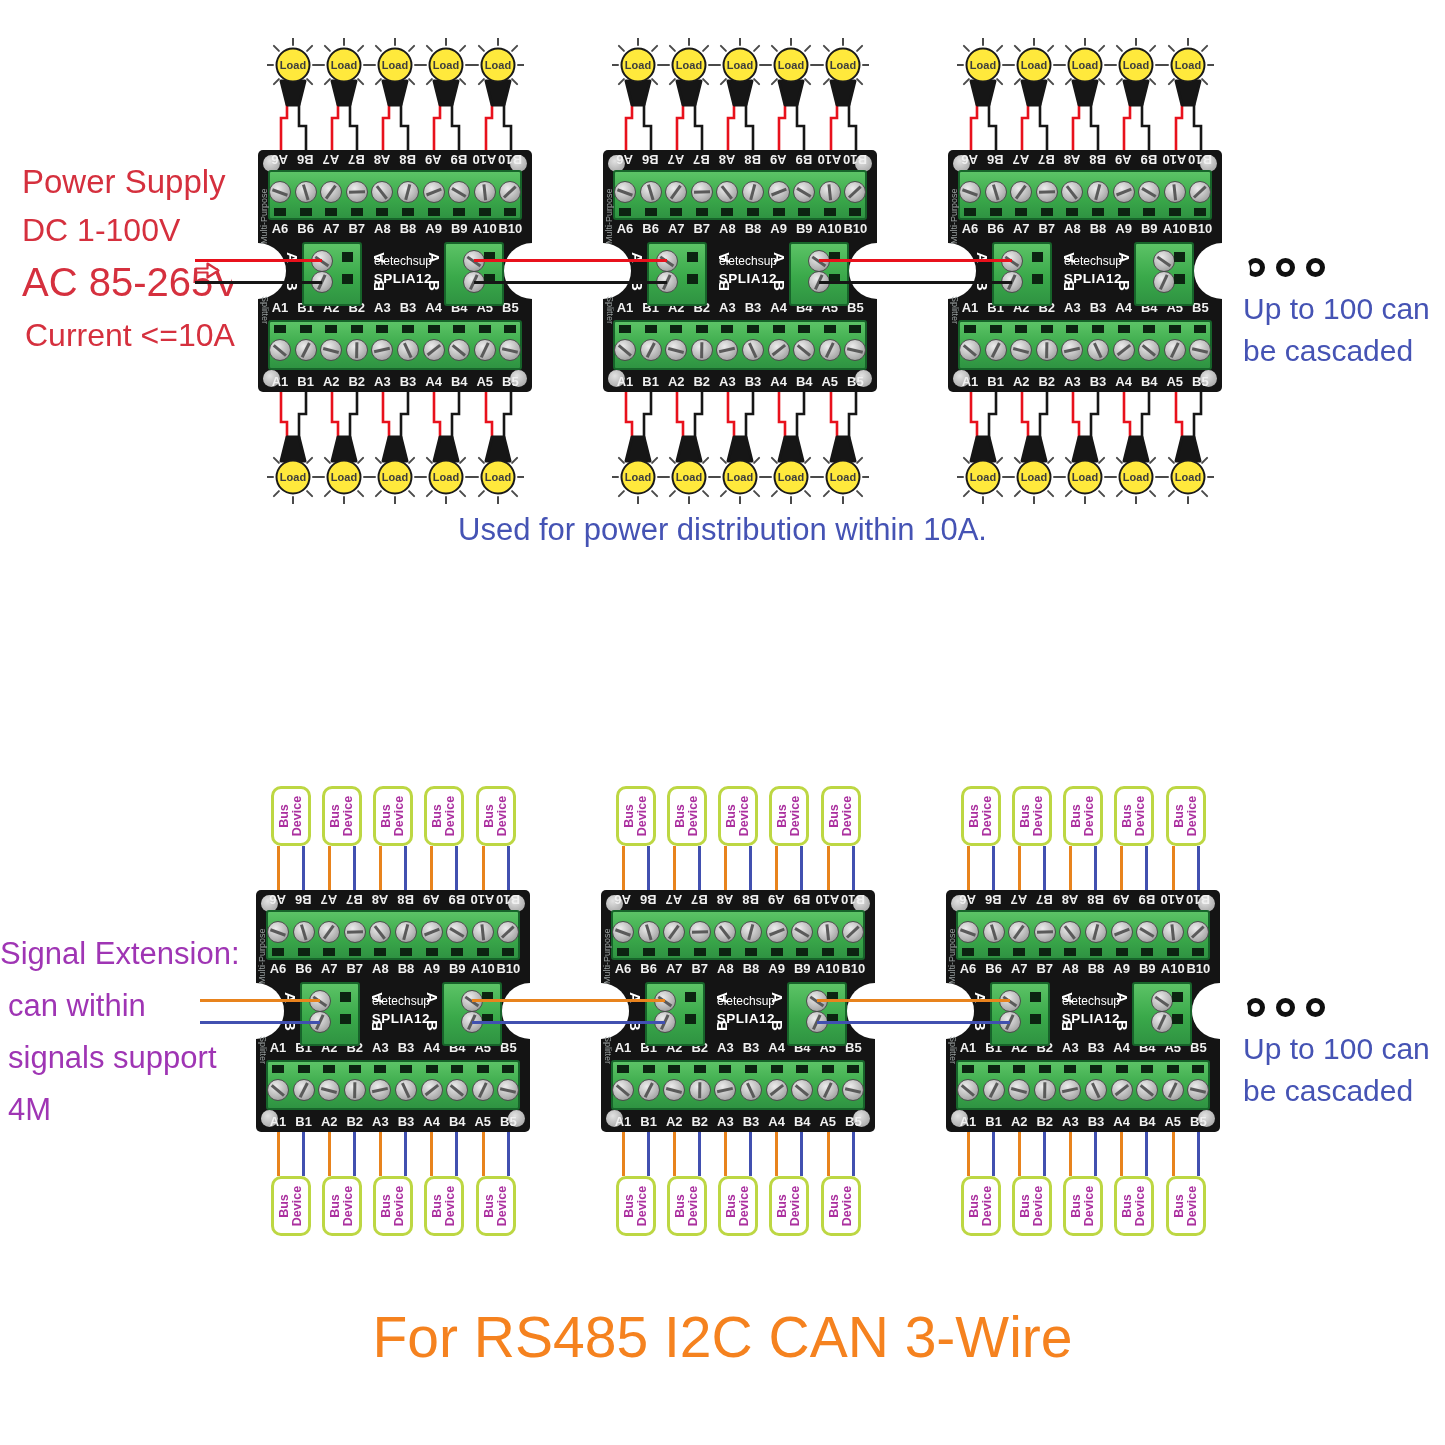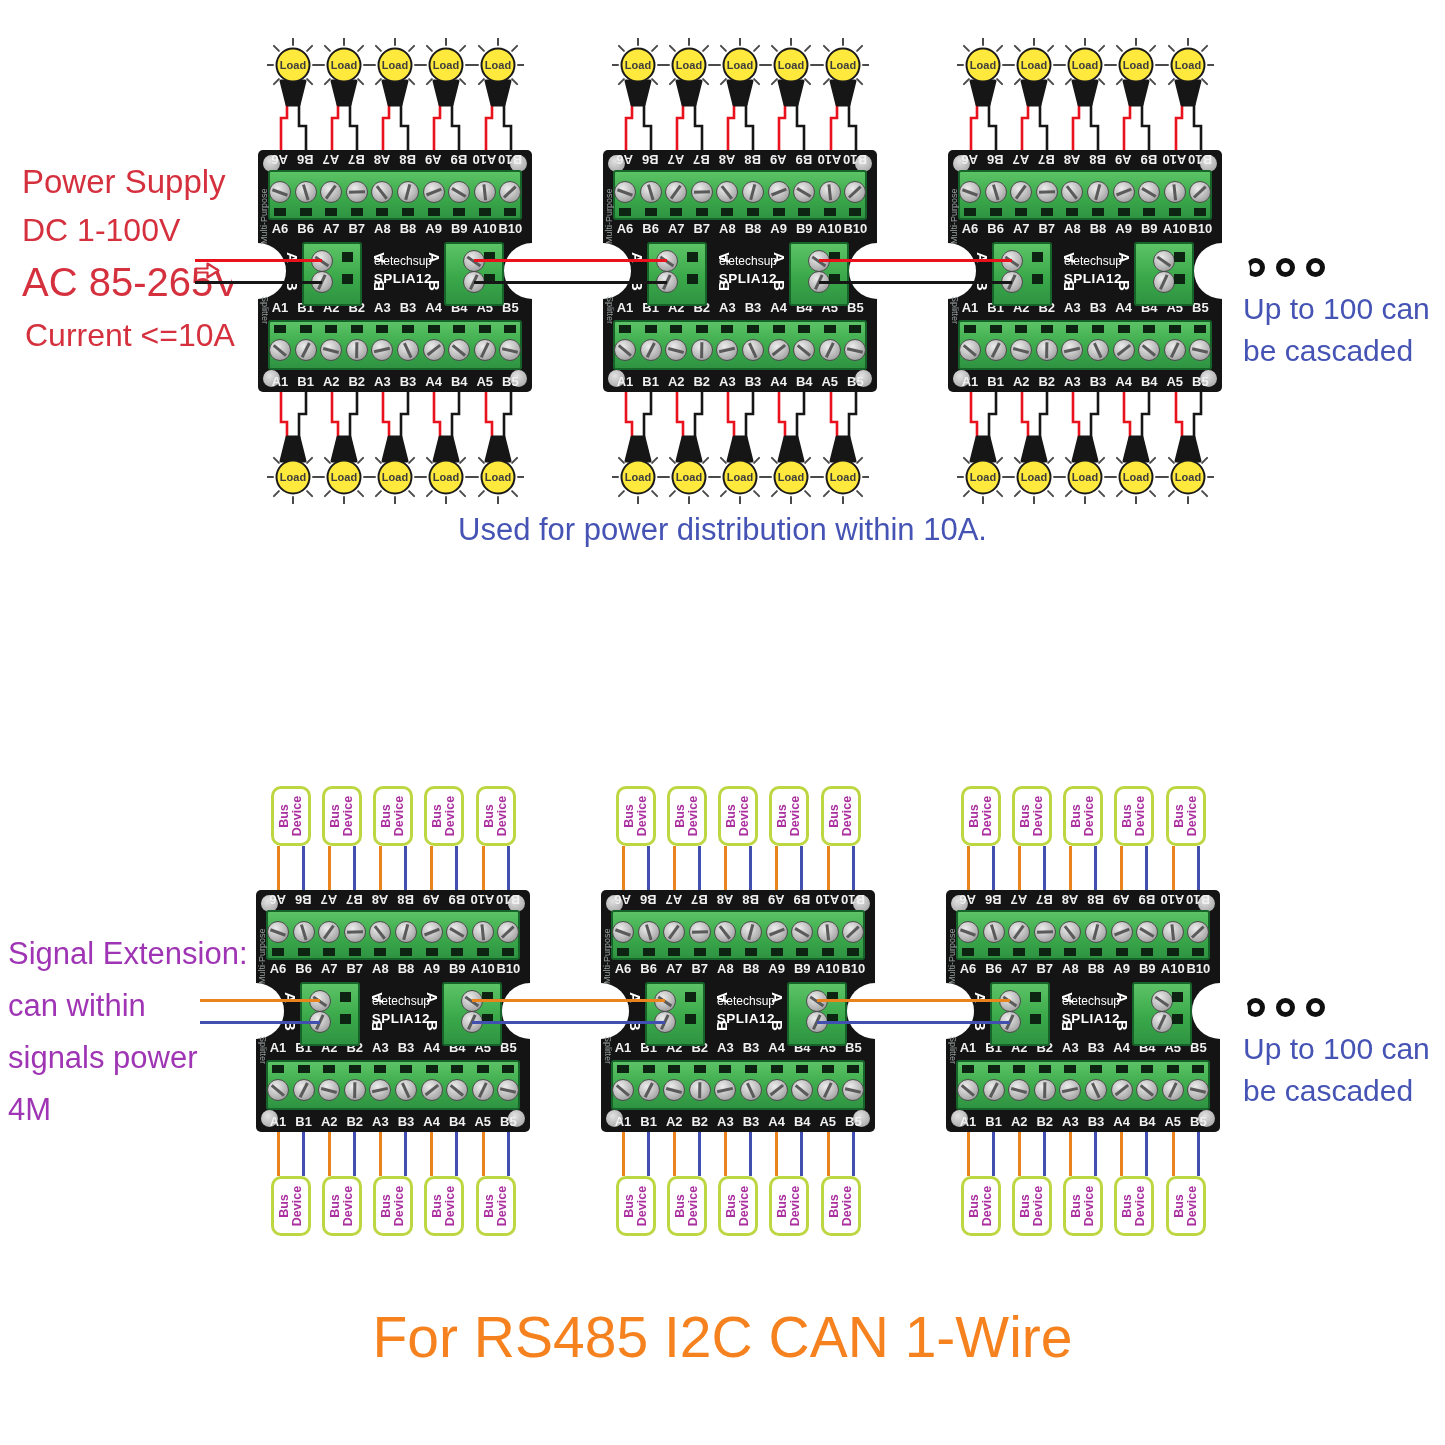--- a/index.html
+++ b/index.html
@@ -32,34 +32,34 @@
   <div class="dots" style="left:1246px;top:258px">
     <span class="dot"></span>
     <span class="dot"></span>
     <span class="dot"></span>
   </div>
   <div class="t blue" style="left:1243px;top:292px;font-size:30px">Up to 100 can</div>
   <div class="t blue" style="left:1243px;top:334px;font-size:30px">be cascaded</div>
 
   <div class="t blue center" style="top:512px;font-size:31px">Used for power distribution within 10A.</div>
 
-  <div class="t purple" style="left:8px;top:936px;font-size:31px">Signal Extension:</div>
+  <div class="t purple" style="left:0;top:936px;font-size:31px">Signal Extension:</div>
   <div class="t purple" style="left:8px;top:988px;font-size:31px">can within</div>
-  <div class="t purple" style="left:8px;top:1040px;font-size:31px">signals power</div>
+  <div class="t purple" style="left:8px;top:1040px;font-size:31px">signals support</div>
   <div class="t purple" style="left:8px;top:1092px;font-size:31px">4M</div>
 
   <div class="dots" style="left:1246px;top:998px">
     <span class="dot"></span>
     <span class="dot"></span>
     <span class="dot"></span>
   </div>
   <div class="t blue" style="left:1243px;top:1032px;font-size:30px">Up to 100 can</div>
   <div class="t blue" style="left:1243px;top:1074px;font-size:30px">be cascaded</div>
 
-  <div class="t orange center" style="top:1305px;font-size:57px">For RS485 I2C CAN 1-Wire</div>
+  <div class="t orange center" style="top:1305px;font-size:57px">For RS485 I2C CAN 3-Wire</div>
 
 <div style="position: absolute; left: 258px; top: 150px; width: 274px; height: 242px; background: rgb(20, 20, 20); border-radius: 5px;">
       <div style="position: absolute; left: -28px; top: 93px; width: 56px; height: 56px; border-radius: 50%; background: rgb(255, 255, 255);"></div>
       <div style="position: absolute; left: 246px; top: 93px; width: 56px; height: 56px; border-radius: 50%; background: rgb(255, 255, 255);"></div>
       <div style="position: absolute; left: 5px; top: 5px; width: 17px; height: 17px; border-radius: 50%; background: radial-gradient(circle at 40% 35%, rgb(226, 226, 226), rgb(155, 155, 155));"></div>
       <div style="position: absolute; left: 252px; top: 5px; width: 17px; height: 17px; border-radius: 50%; background: radial-gradient(circle at 40% 35%, rgb(226, 226, 226), rgb(155, 155, 155));"></div>
       <div style="position: absolute; left: 5px; top: 220px; width: 17px; height: 17px; border-radius: 50%; background: radial-gradient(circle at 40% 35%, rgb(226, 226, 226), rgb(155, 155, 155));"></div>
       <div style="position: absolute; left: 252px; top: 220px; width: 17px; height: 17px; border-radius: 50%; background: radial-gradient(circle at 40% 35%, rgb(226, 226, 226), rgb(155, 155, 155));"></div>
       <div style="position: absolute; left: 0px; top: 1px; width: 274px; height: 16px; transform: rotate(180deg);">
         <div style="position: absolute; left: 6px; top: 0px; width: 32px; text-align: center; color: rgb(240, 240, 240); font-weight: bold; font-size: 13px;">B10</div>

